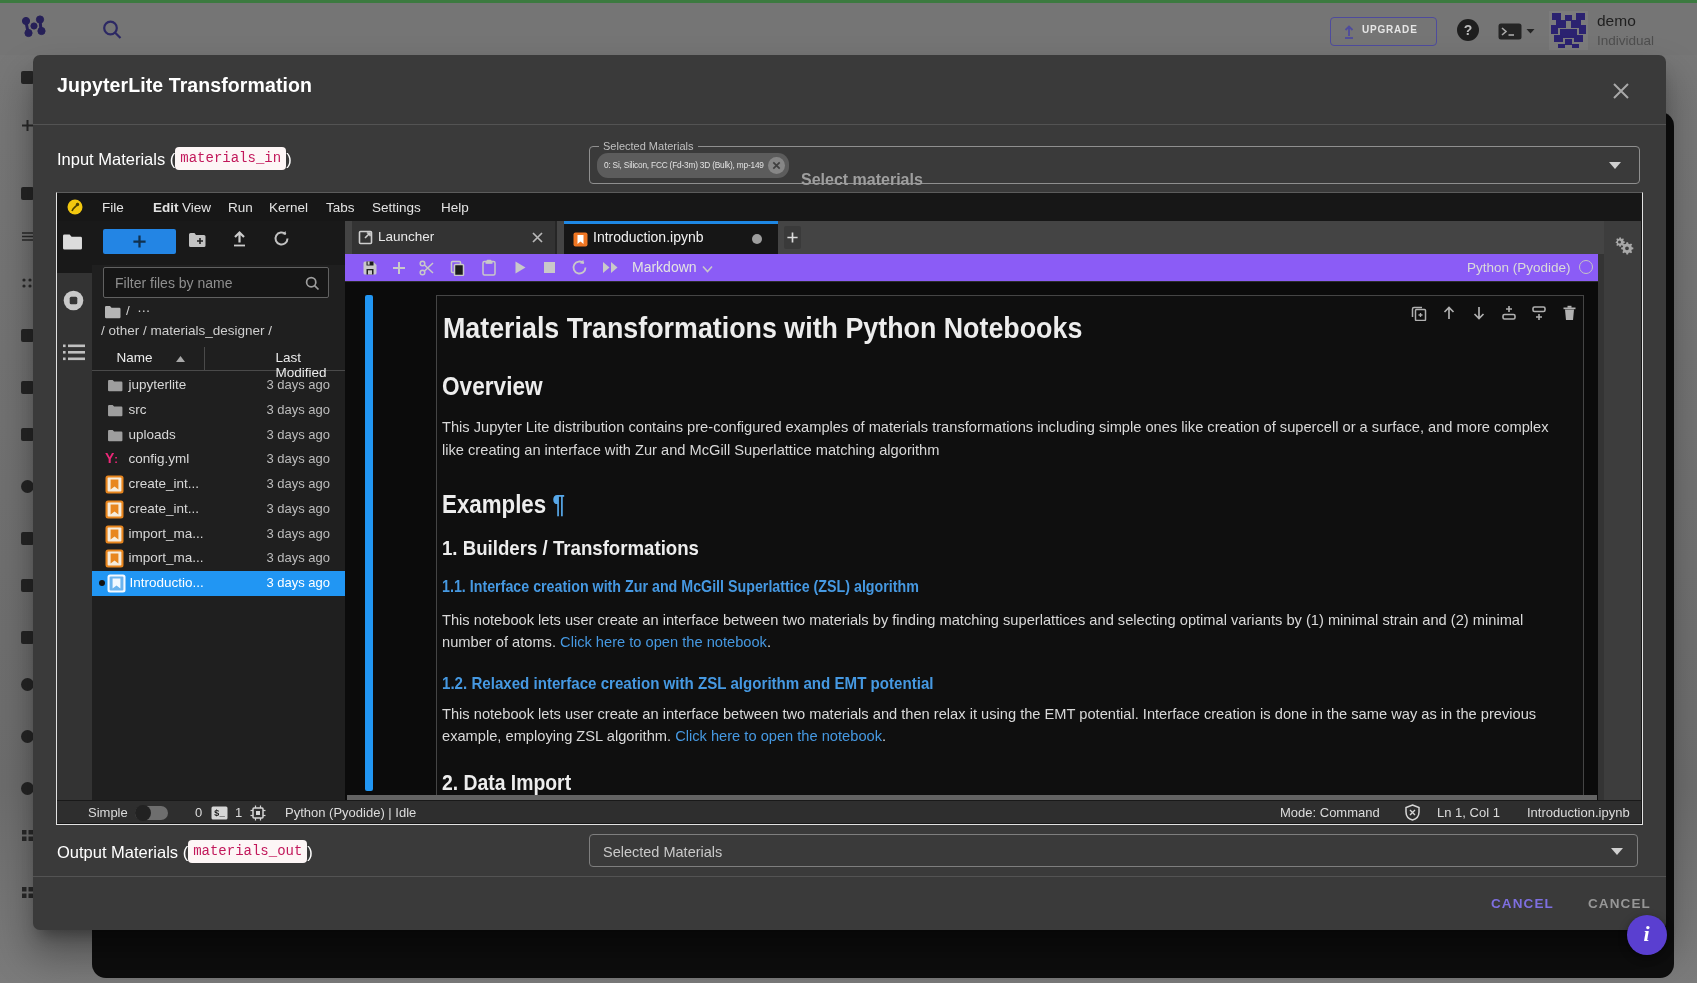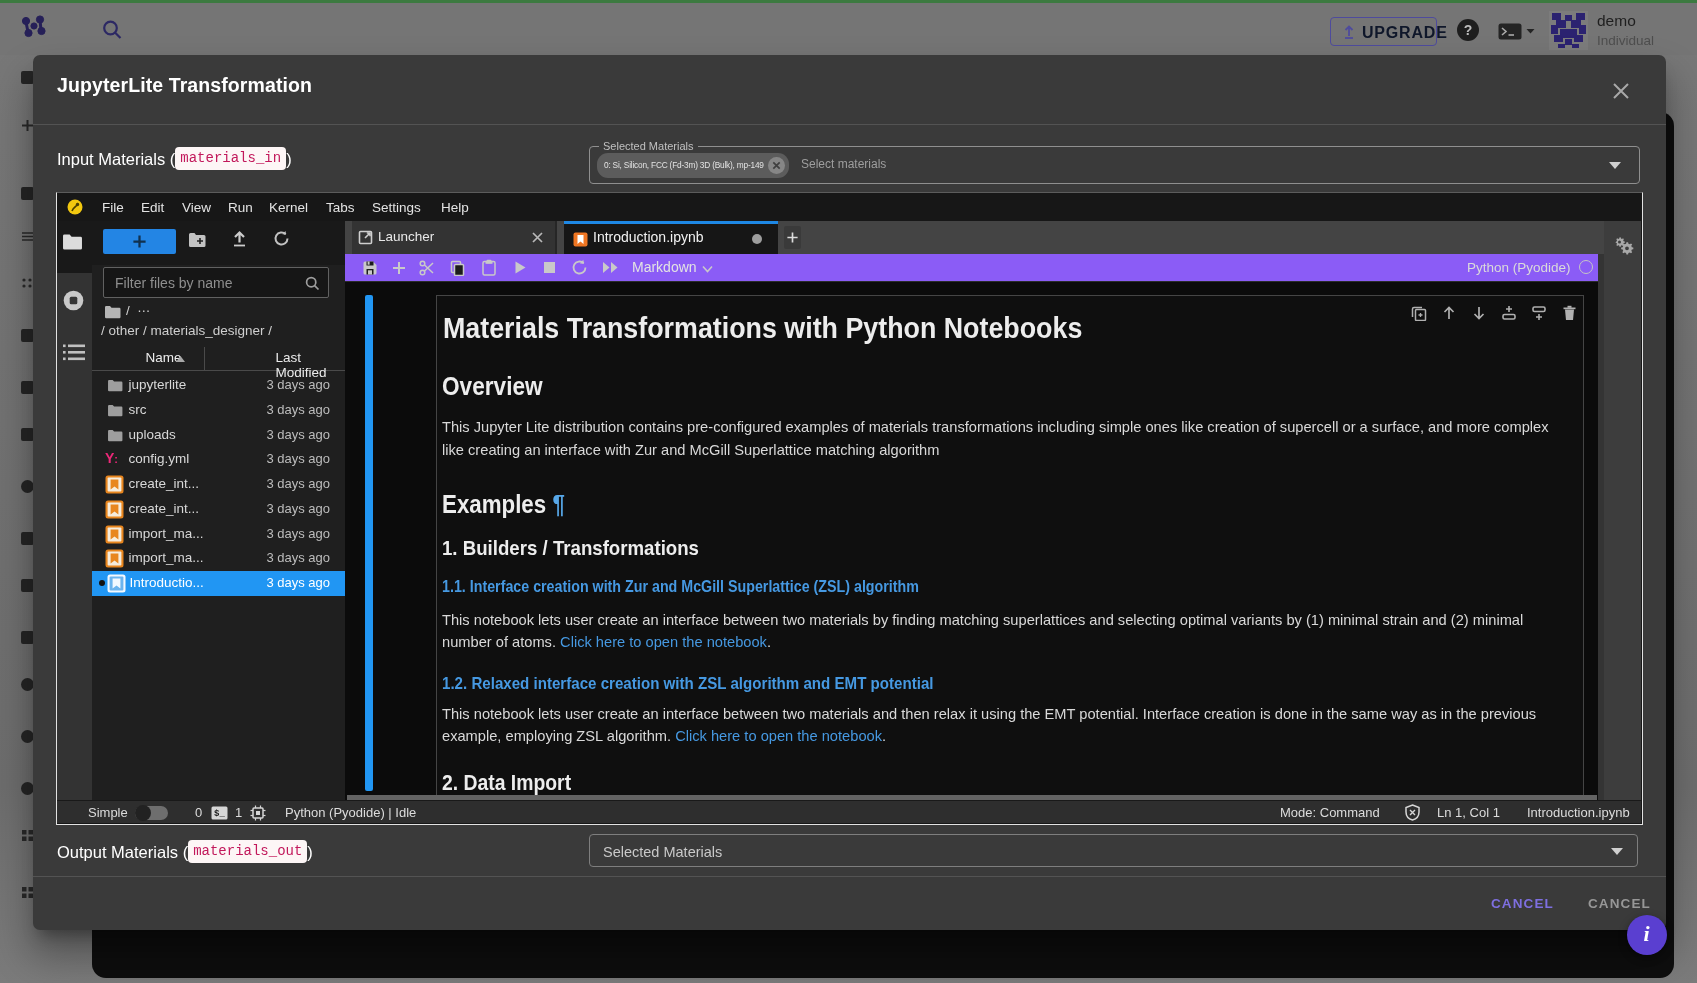--- a/index.html
+++ b/index.html
@@ -75,21 +75,21 @@
     <svg style="position:absolute;left:101px;top:19px;" width="22" height="22" viewBox="0 0 22 22">
       <circle cx="9.5" cy="9" r="6.3" fill="none" stroke="#2c2864" stroke-width="2.2"></circle>
       <line x1="14" y1="13.5" x2="19.5" y2="19" stroke="#2c2864" stroke-width="2.2"></line>
     </svg>
 
     <div style="position:absolute;left:1330px;top:17px;width:107px;height:29px;border:1.5px solid #4e4b9d;border-radius:4px;">
       <svg style="position:absolute;left:11px;top:6px;" width="14" height="15" viewBox="0 0 14 15">
         <path d="M7 12 L7 3 M3.5 6 L7 2.5 L10.5 6" stroke="#4e4b9d" stroke-width="1.8" fill="none"></path>
         <line x1="3" y1="14" x2="11" y2="14" stroke="#4e4b9d" stroke-width="1.8"></line>
       </svg>
-      <div style="position:absolute;left:31px;top:6px;font-size:16px;font-weight:700;letter-spacing:.8px;color:#0f172a;">UPGRADE</div>
+      <div style="position:absolute;left:31px;top:6px;font-size:10px;font-weight:700;letter-spacing:.8px;color:#e5e5e5;">UPGRADE</div>
     </div>
 
     <div style="position:absolute;left:1457px;top:19px;width:22px;height:22px;border-radius:50%;background:#1e1e1e;">
       <div style="position:absolute;left:0;top:3px;width:22px;text-align:center;font-size:14px;font-weight:700;color:#bdbdbd;">?</div>
     </div>
 
     <svg style="position:absolute;left:1498px;top:23px;" width="40" height="18" viewBox="0 0 40 18">
       <rect x="0.5" y="0.5" width="23" height="16" rx="2.5" fill="#242424"></rect>
       <path d="M4 5 L8 8.5 L4 12" stroke="#aaaaaa" stroke-width="1.6" fill="none"></path>
       <line x1="10.5" y1="12" x2="16" y2="12" stroke="#aaaaaa" stroke-width="1.6"></line>
@@ -189,42 +189,42 @@
   <div class="osel" style="left:589px; top:145.5px; width:1051px; height:38px;">
     <div class="legend">Selected Materials</div>
     <div class="matchip" style="left:7px; top:6px; width:192px; height:25px; overflow:hidden;">
       <span style="position:absolute; left:7px; top:7.5px; white-space:nowrap; font-size:8.3px; letter-spacing:-0.2px;">0: Si, Silicon, FCC (Fd-3m) 3D (Bulk), mp-149</span>
       <span style="position:absolute; right:4px; top:4px; width:17px; height:17px; border-radius:50%; background:#868686;">
         <svg width="17" height="17" viewBox="0 0 16 16">
             <path d="M5 5 L11 11 M11 5 L5 11" stroke="#3f3f3f" stroke-width="1.6"></path>
           </svg>
       </span>
     </div>
-    <div style="position:absolute; left:211px; top:10px; font-size:12px; color:#9e9e9e;">Select materials</div>
+    <div style="position:absolute; left:211px; top:24px; font-size:16px; color:#9e9e9e;font-weight:bold;">Select materials</div>
     <div class="caret" style="right:18px; top:15.5px;"></div>
   </div>
 
   <div class="osel" style="left:589px; top:834px; width:1049px; height:33px; border-color:#7e7e7e;">
     <div style="position:absolute; left:13px; top:8.5px; font-size:14.5px; color:#c9c9c9;">Selected Materials</div>
     <div class="caret" style="right:14px; top:13px;"></div>
   </div>
 
   <div class="dlgbtn" style="left:1491px; top:896px; color:#7e6fe0;">CANCEL</div>
   <div class="dlgbtn" style="left:1588px; top:896px; color:#979797;">CANCEL</div>
 
   <div id="jlab">
 
     <div id="jmenu">
       <svg style="position:absolute;left:10px;top:6px;" width="16" height="16" viewBox="0 0 16 16">
         <circle cx="8" cy="8" r="7.5" fill="#f2c80f"></circle>
         <path d="M5 12 C7 7 9 9 11 4" stroke="#4a3f00" stroke-width="1.6" fill="none"></path>
         <circle cx="10.5" cy="5.5" r="1.7" fill="#4a3f00"></circle>
       </svg>
       <div class="mitem" style="left:45px;">File</div>
-      <div class="mitem" style="left:84px;">Edit</div>
+      <div class="mitem" style="left:96px;font-weight:bold;">Edit</div>
       <div class="mitem" style="left:125px;">View</div>
       <div class="mitem" style="left:171px;">Run</div>
       <div class="mitem" style="left:212px;">Kernel</div>
       <div class="mitem" style="left:269px;">Tabs</div>
       <div class="mitem" style="left:315px;">Settings</div>
       <div class="mitem" style="left:384px;">Help</div>
     </div>
 
     <div id="jtabstrip">
       <div style="position:absolute;left:0;top:0;width:35px;height:52px;background:#191919;"></div>
@@ -276,21 +276,21 @@
       </div>
 
       <svg style="position:absolute;left:12px;top:84px;" width="17" height="14" viewBox="0 0 17 14">
         <path d="M1 2.2 Q1 1 2.2 1 L6 1 L7.5 2.8 L15.3 2.8 Q16.5 2.8 16.5 4 L16.5 12 Q16.5 13.2 15.3 13.2 L2.2 13.2 Q1 13.2 1 12 Z" fill="#b5b5b5"></path>
       </svg>
       <div style="position:absolute;left:34px;top:82px;font-size:13.5px;color:#cfcfcf;">/</div>
       <div style="position:absolute;left:45px;top:79px;font-size:13.5px;color:#cfcfcf;letter-spacing:1px;">…</div>
       <div style="position:absolute;left:9px;top:102px;font-size:13.5px;color:#cfcfcf;">/ other / materials_designer /</div>
 
       <div style="position:absolute;left:0;top:126px;width:253px;height:24px;border-bottom:1px solid #4a4a4a;">
-        <div style="position:absolute;left:24.5px;top:3px;font-size:13.5px;color:#ececec;margin-left:29px;">Name</div>
+        <div style="position:absolute;left:24.5px;top:3px;font-size:13.5px;color:#ececec;">Name</div>
         <svg style="position:absolute;left:83px;top:8px;" width="11" height="8" viewBox="0 0 11 8">
             <path d="M5.5 1 L10 7 L1 7 Z" fill="#a8a8a8"></path>
           </svg>
         <div style="position:absolute;left:111.5px;top:0;width:1px;height:24px;background:#4a4a4a;"></div>
         <div style="position:absolute;left:151.5px;top:3px;font-size:13.5px;color:#ececec;margin-left:32px;">Last Modified</div>
       </div>
       <div id="frows">
         <div class="frow" style="top:152px;">
             <svg class="ficon" style="left:14.5px;top:6px;" width="16" height="13" viewBox="0 0 17 14">
               <path d="M1 2.2 Q1 1 2.2 1 L6 1 L7.5 2.8 L15.3 2.8 Q16.5 2.8 16.5 4 L16.5 12 Q16.5 13.2 15.3 13.2 L2.2 13.2 Q1 13.2 1 12 Z" fill="#9e9e9e"></path>

